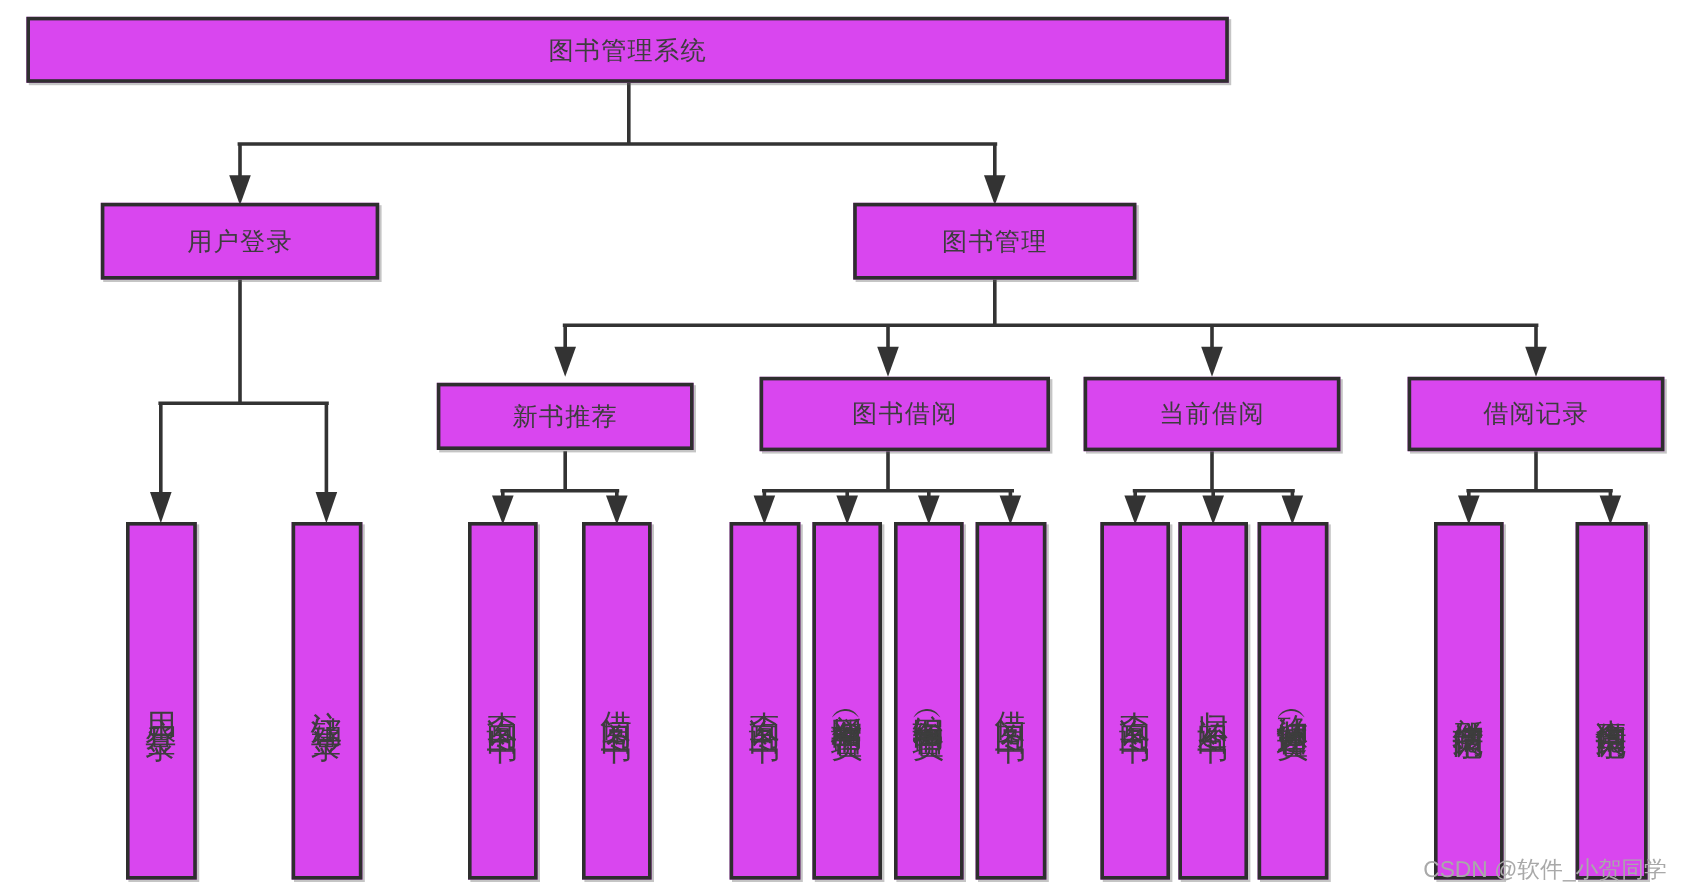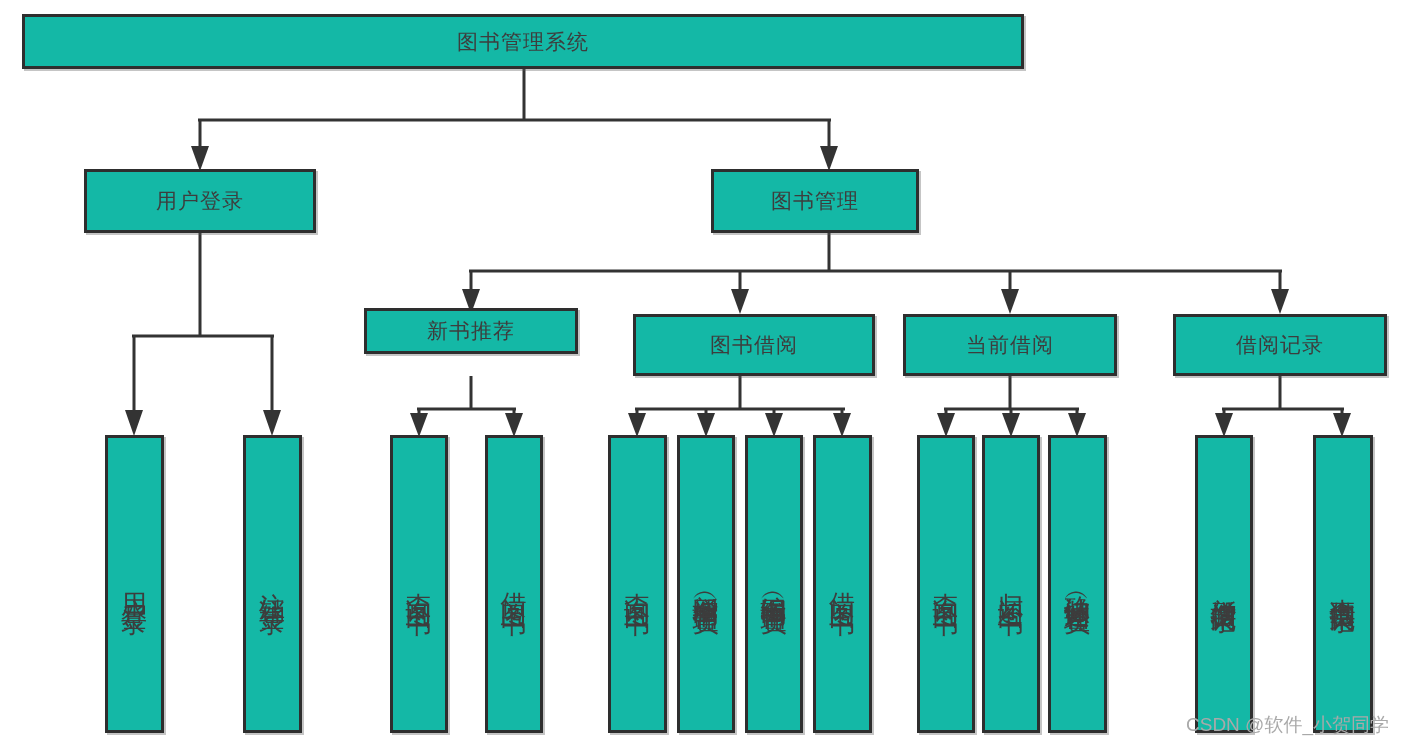--- a/index.html
+++ b/index.html
@@ -15,21 +15,21 @@
     position: absolute;
     left: 0; top: 0;
     width: 1405px; height: 747px;
     color: var(--line, #333333);
   }
   svg.wires path { stroke: currentColor; stroke-width: 3; fill: none; }
   svg.wires polygon { fill: currentColor; stroke: none; }
   .box {
     position: absolute;
     box-sizing: border-box;
-    background: #14b8a6;
+    background: #d946ef;
     border: 3px solid var(--border, #2e2e2e);
     display: flex;
     align-items: center;
     justify-content: center;
     box-shadow: 2px 2px 0 rgba(90,90,90,0.35);
     z-index: 2;
   }
   .box.h span {
     font-size: 21px;
     color: var(--text, #3d3d3d);
@@ -97,25 +97,25 @@
     <polygon points="1333,413 1351,413 1342,437"></polygon>
   </svg>
 
   <div class="box h" style="left:22px;top:14px;width:1002px;height:55px">
     <span>图书管理系统</span>
   </div>
 
   <div class="box h" style="left:84px;top:169px;width:232px;height:64px">
     <span>用户登录</span>
   </div>
-  <div class="box h" style="left:711px;top:169px;width:208px;height:64px">
+  <div class="box h" style="left:711px;top:169px;width:236px;height:64px">
     <span>图书管理</span>
   </div>
 
-  <div class="box h" style="left:364px;top:308px;width:214px;height:46px">
+  <div class="box h" style="left:364px;top:319px;width:214px;height:56px">
     <span>新书推荐</span>
   </div>
   <div class="box h" style="left:633px;top:314px;width:242px;height:62px">
     <span>图书借阅</span>
   </div>
   <div class="box h" style="left:1173px;top:314px;width:214px;height:62px">
     <span>借阅记录</span>
   </div>
   <div class="box h" style="left:903px;top:314px;width:214px;height:62px">
     <span>当前借阅</span>

